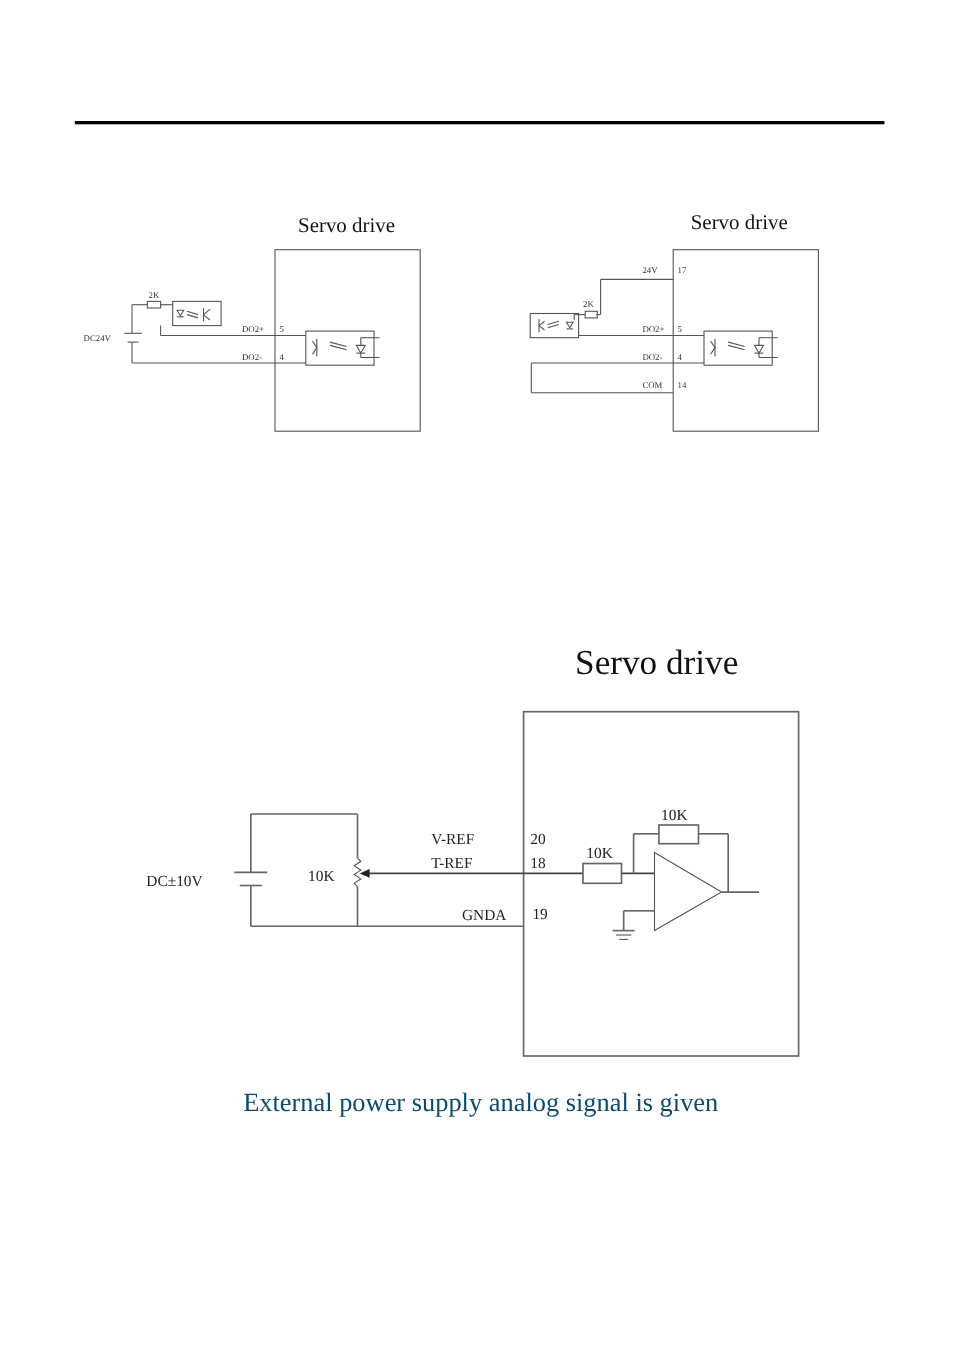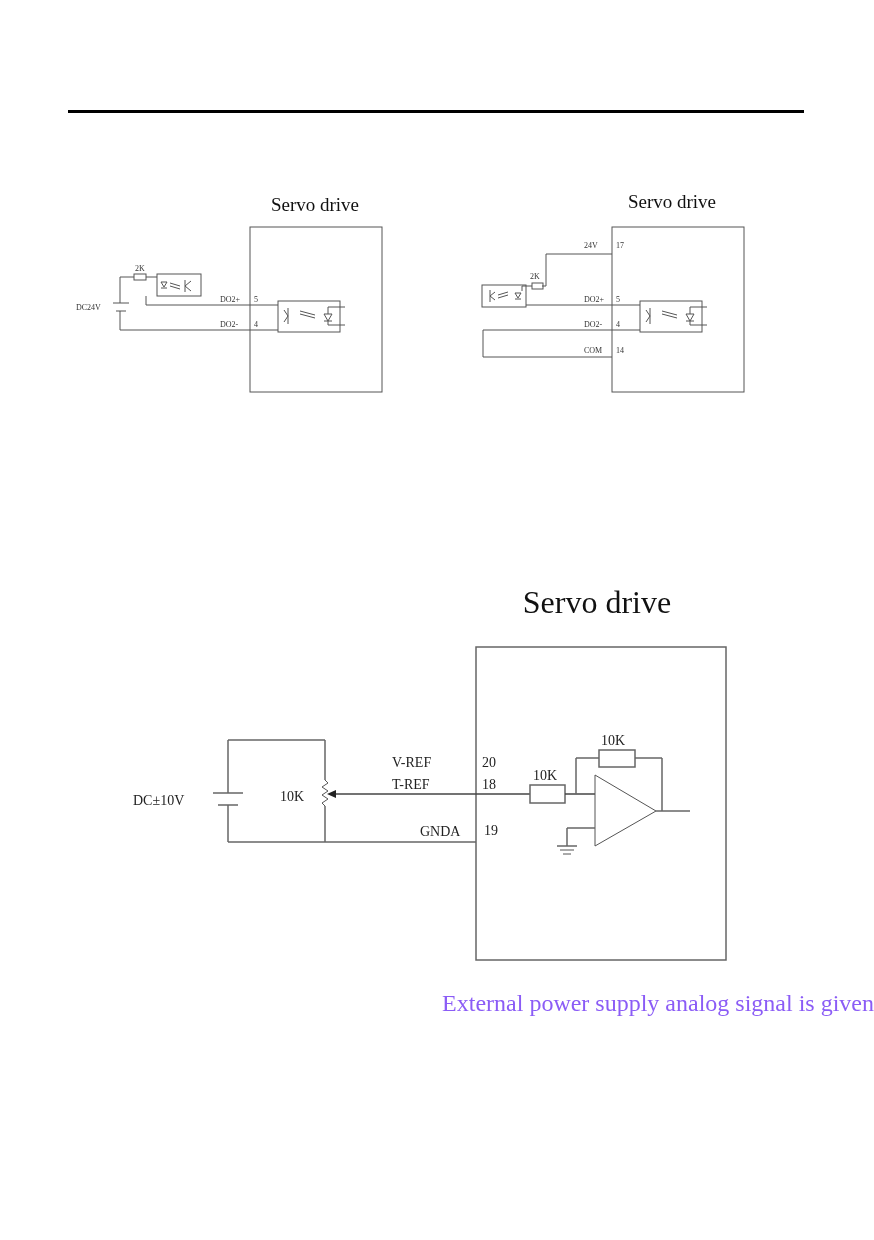--- a/index.html
+++ b/index.html
@@ -2,21 +2,21 @@
 <html><head>
 <meta charset="utf-8">
 <style>
   html, body { margin:0; padding:0; background:#ffffff; }
   body { width:874px; height:1240px; position:relative; overflow:hidden; font-family:"Liberation Serif", serif; color:#111; }
   .rule { position:absolute; left:68px; top:110px; width:736px; height:3px; background:#000; }
   svg { position:absolute; left:0; top:0; }
   .lbl-title { font-family:"Liberation Serif", serif; fill:#111; }
   .small { font-family:"Liberation Serif", serif; font-size:8px; fill:#333; }
   .mid { font-family:"Liberation Serif", serif; font-size:14px; fill:#222; }
-  .caption { position:absolute; left:0; width:874px; top:990px; text-align:right; font-size:24px; font-family:"Liberation Serif", serif; color:#8b5cf6; }
+  .caption { position:absolute; left:0; width:874px; top:990px; text-align:center; font-size:24px; font-family:"Liberation Serif", serif; color:#0c4a6e; }
   .w { stroke:#555; stroke-width:1; fill:none; }
   .w2 { stroke:#666; stroke-width:1.5; fill:none; }
 </style>
 </head>
 <body>
 
 <div class="rule"></div>
 
 <svg width="874" height="1240" viewBox="0 0 874 1240">
 

